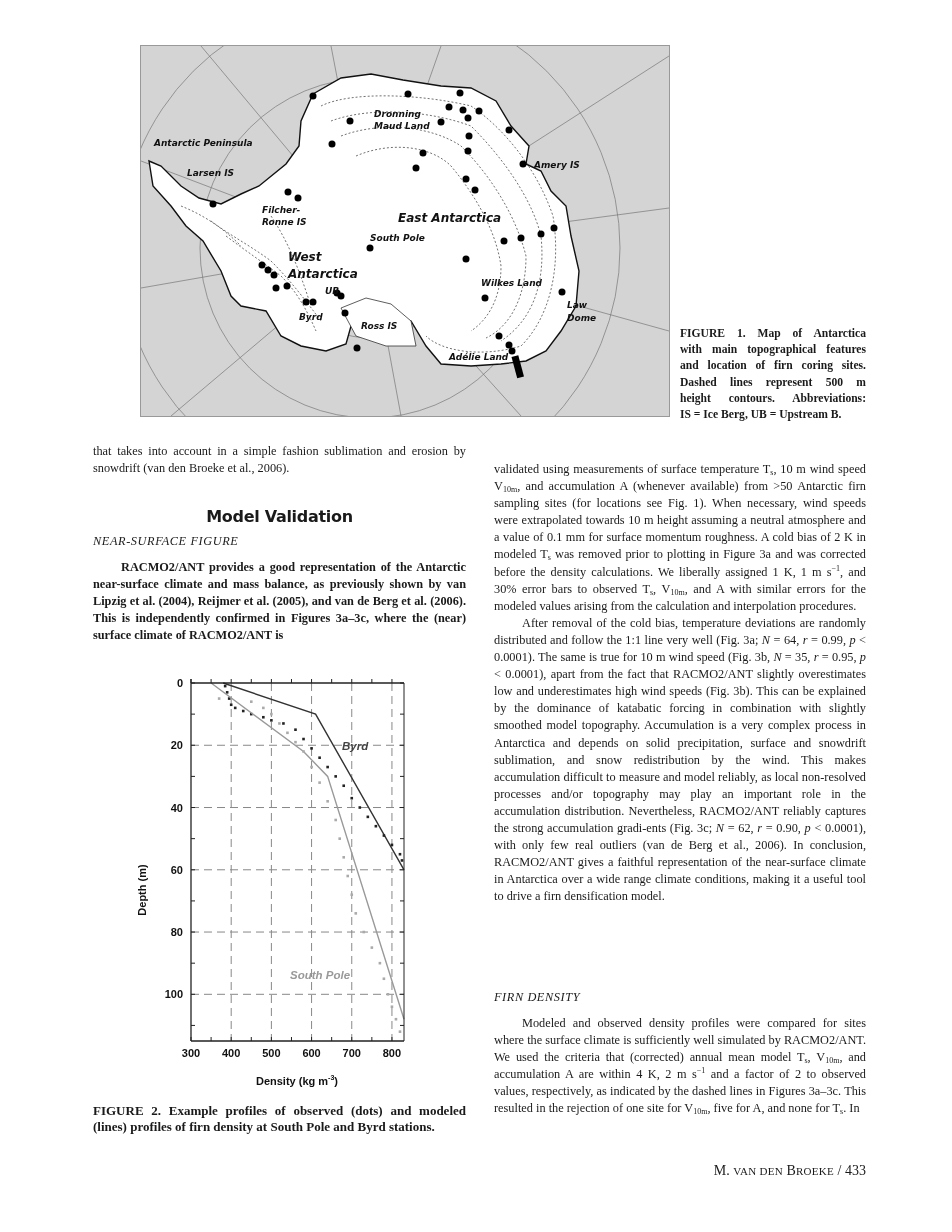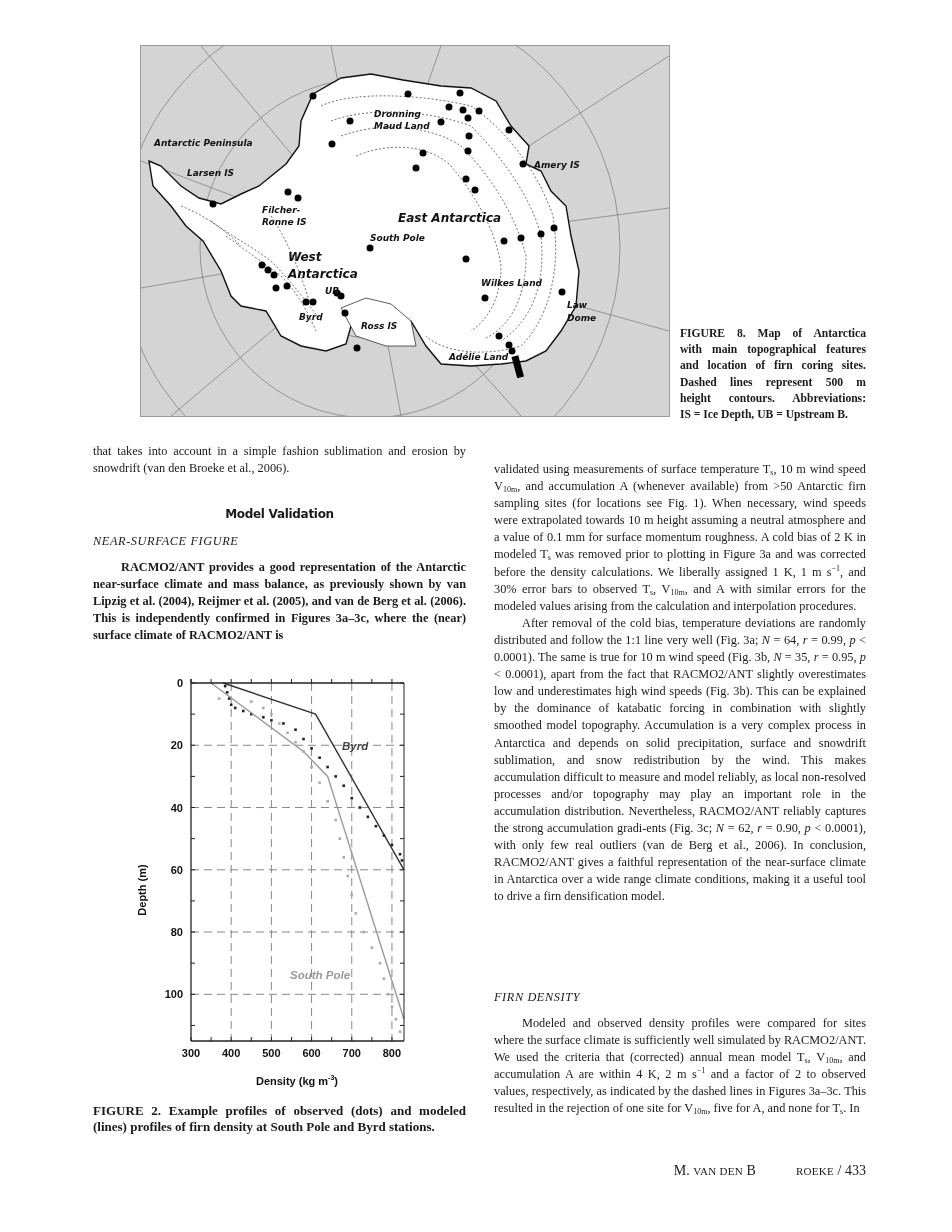--- a/index.html
+++ b/index.html
@@ -8,21 +8,21 @@
   .abs { position:absolute; }
   .fig1 { left:140px; top:45px; width:528px; height:370px; background:#d4d4d4; border:1px solid #999; overflow:hidden; }
   .fig1 svg { display:block; }
   .fig1cap { left:680px; top:326px; width:186px; font-weight:bold; font-size:11.6px; line-height:16.2px; text-align:justify; text-align-last:justify; }
   .fig1cap .last { text-align-last:left; }
   .col { font-size:12.3px; line-height:17.1px; text-align:justify; }
   .col p { margin:0; }
   .col p.ind { text-indent:28px; }
   .left { left:93px; width:373px; }
   .right { left:494px; width:372px; }
-  .heading { font-family:"DejaVu Sans", sans-serif; font-weight:bold; font-size:12px; text-align:center; letter-spacing:-0.3px; }
+  .heading { font-family:"DejaVu Sans", sans-serif; font-weight:bold; font-size:16px; text-align:center; letter-spacing:-0.3px; }
   .subhead { font-style:italic; font-size:12.3px; letter-spacing:0.6px; }
   .fig2cap { left:93px; top:1103px; width:373px; font-weight:bold; font-size:13px; line-height:16.2px; text-align:justify; }
   .footer { left:660px; top:1163px; width:206px; text-align:right; font-size:14px; }
   .sc { font-size:11px; letter-spacing:0.3px; }
   sub { font-size:8px; vertical-align:-2px; line-height:0; }
   sup { font-size:8px; vertical-align:5px; line-height:0; }
   .chart { left:130px; top:670px; width:300px; height:430px; }
   .chart text { font-family:"Liberation Sans", "DejaVu Sans", sans-serif; }
 </style>
 </head>
@@ -126,26 +126,26 @@
       <text x="220" y="283" font-size="9">Ross IS</text>
       <text x="340" y="240" font-size="9">Wilkes Land</text>
       <text x="426" y="262" font-size="9">Law</text>
       <text x="426" y="275" font-size="9">Dome</text>
       <text x="308" y="314" font-size="9">Adélie Land</text>
     </g>
   </svg>
 </div>
 
 <div class="abs fig1cap">
-  <div>FIGURE 8.   Map of Antarctica</div>
+  <div>FIGURE 1.   Map of Antarctica</div>
   <div>with main topographical features</div>
   <div>and location of firn coring sites.</div>
   <div>Dashed lines represent 500 m</div>
   <div>height contours. Abbreviations:</div>
-  <div class="last">IS = Ice Depth, UB = Upstream B.</div>
+  <div class="last">IS = Ice Berg, UB = Upstream B.</div>
 </div>
 
 <div class="abs col left" style="top:443px;">
   <p>that takes into account in a simple fashion sublimation and erosion by snowdrift (van den Broeke et al., 2006).</p>
 </div>
 <div class="abs heading left" style="top:507px;">Model Validation</div>
 <div class="abs subhead left" style="top:534px;">NEAR-SURFACE FIGURE</div>
 <div class="abs col left" style="top:559px;font-weight:bold;">
   <p class="ind">RACMO2/ANT provides a good representation of the Antarctic near-surface climate and mass balance, as previously shown by van Lipzig et al. (2004), Reijmer et al. (2005), and van de Berg et al. (2006). This is independently confirmed in Figures 3a–3c, where the (near) surface climate of RACMO2/ANT is</p>
 </div>
@@ -296,14 +296,14 @@
   <p id="rp2" class="ind">After removal of the cold bias, temperature deviations are randomly distributed and follow the 1:1 line very well (Fig. 3a; <i>N</i> = 64, <i>r</i> = 0.99, <i>p</i> &lt; 0.0001). The same is true for 10 m wind speed (Fig. 3b, <i>N</i> = 35, <i>r</i> = 0.95, <i>p</i> &lt; 0.0001), apart from the fact that RACMO2/ANT slightly overestimates low and underestimates high wind speeds (Fig. 3b). This can be explained by the dominance of katabatic forcing in combination with slightly smoothed model topography. Accumulation is a very complex process in Antarctica and depends on solid precipitation, surface and snowdrift sublimation, and snow redistribution by the wind. This makes accumulation difficult to measure and model reliably, as local non-resolved processes and/or topography may play an important role in the accumulation distribution. Nevertheless, RACMO2/ANT reliably captures the strong accumulation gradi-ents (Fig. 3c; <i>N</i> = 62, <i>r</i> = 0.90, <i>p</i> &lt; 0.0001), with only few real outliers (van de Berg et al., 2006). In conclusion, RACMO2/ANT gives a faithful representation of the near-surface climate in Antarctica over a wide range climate conditions, making it a useful tool to drive a firn densification model.</p>
 </div>
 <div class="abs subhead right" style="top:990px;">FIRN DENSITY</div>
 <div class="abs col right" style="top:1015px;">
   <p id="rp3" class="ind">Modeled and observed density profiles were compared for sites where the surface climate is sufficiently well simulated by RACMO2/ANT. We used the criteria that (corrected) annual mean model T<sub>s</sub>, V<sub>10m</sub>, and accumulation A are within 4 K, 2 m s<sup>−1</sup> and a factor of 2 to observed values, respectively, as indicated by the dashed lines in Figures 3a–3c. This resulted in the rejection of one site for V<sub>10m</sub>, five for A, and none for T<sub>s</sub>. In</p>
 </div>
 
 <div class="abs footer">
   <span>M.</span>
   <span class="sc" style="text-transform:uppercase;">van den</span>
-  <span>B</span><span class="sc" style="text-transform:uppercase;margin-left:40px;">roeke</span><span> / 433</span>
+  <span>B</span><span class="sc" style="text-transform:uppercase;">roeke</span><span> / 433</span>
 </div>
 
 </body></html>

